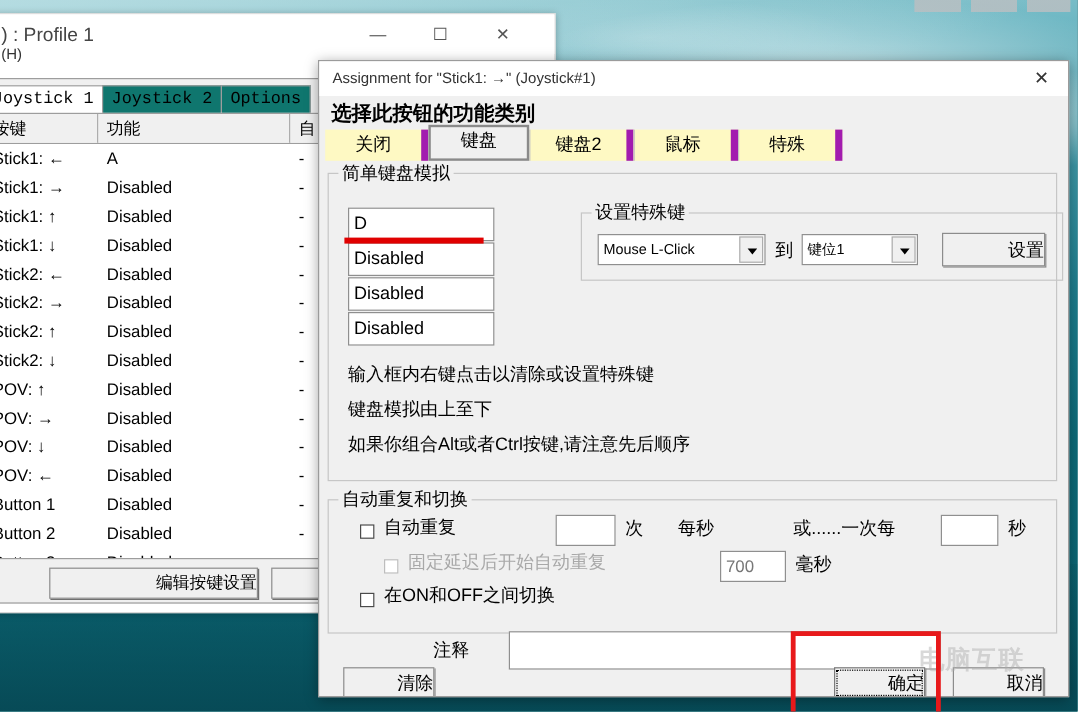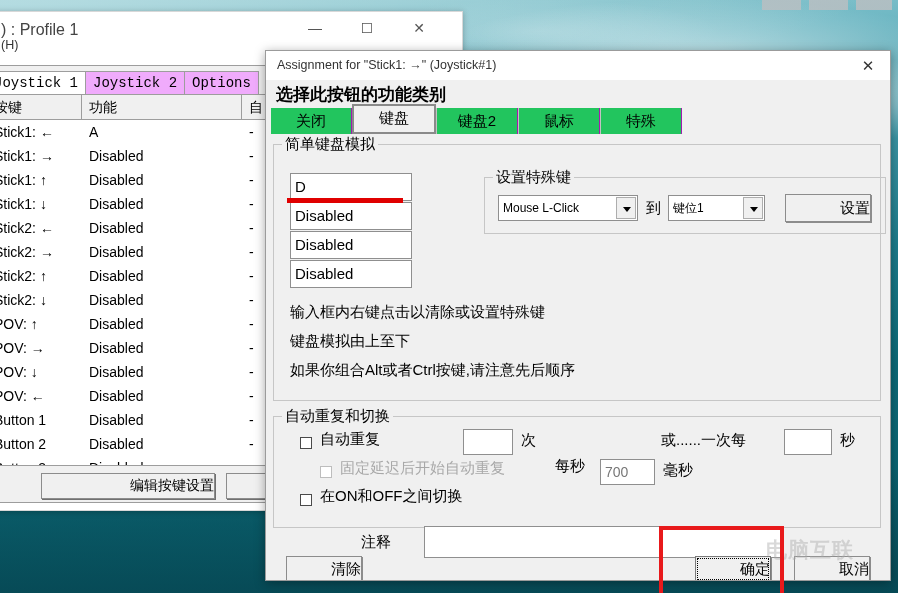--- a/index.html
+++ b/index.html
@@ -36,21 +36,21 @@
   #bgwin .titlebar{height:33px;position:relative;background:#fff;}
   #bgwin .titletext{position:absolute;left:36px;top:9px;font-size:16px;color:#444;}
   #bgwin .wbtn{position:absolute;top:4px;width:40px;height:24px;color:#555;
      font-size:14px;text-align:center;line-height:24px;}
   #bgwin .menubar{position:absolute;left:36px;top:26px;font-size:12.5px;color:#333;}
   #bgwin .clientarea{position:absolute;left:10px;top:53px;width:477px;height:436px;
      background:#f0f0f0;border:1px solid #9d9d9d;}
   .tabstrip{position:absolute;left:10px;top:5px;height:23px;display:flex;}
   .tabstrip .tab{height:23px;line-height:23px;padding:0 7px;font-size:14px;
      font-family:"Liberation Mono","DejaVu Sans Mono",monospace;
-     background:#f0abfc;border:1px solid #9d9d9d;border-bottom:none;margin-right:-1px;color:#000;}
+     background:#0f766e;border:1px solid #9d9d9d;border-bottom:none;margin-right:-1px;color:#000;}
   .tabstrip .tab.sel{background:#fff;font-weight:normal;}
   #bgwin .listbox{position:absolute;left:10px;top:28px;width:452px;height:370px;
      background:#fff;border:1px solid #9d9d9d;overflow:hidden;}
   .lhead{display:flex;height:24px;background:#f0f0f0;border-bottom:1px solid #9d9d9d;}
   .lhead div{border-right:1px solid #9d9d9d;line-height:24px;padding-left:7px;
      font-size:14px;box-sizing:border-box;background:#f0f0f0;}
   .lrow{display:flex;height:24px;}
   .lrow div{line-height:24px;padding-left:7px;font-size:14px;box-sizing:border-box;
      white-space:nowrap;overflow:hidden;}
   .c0{width:95px;} .c1{width:160px;} .c2{width:100px;}
@@ -65,21 +65,21 @@
   #dlg{position:absolute;left:265px;top:50px;width:624px;height:529px;
     background:#f0f0f0;border:1px solid #9b9b9b;box-shadow:0 2px 10px rgba(0,0,0,.35);
     overflow:hidden;}
   #dlg .dtitle{height:29px;background:#fff;position:relative;}
   #dlg .dtitle .t{position:absolute;left:11px;top:7px;font-size:12.5px;color:#333;}
   #dlg .dtitle .x{position:absolute;right:0;top:0;width:44px;height:29px;
      text-align:center;line-height:29px;font-size:15px;color:#333;}
   .h1{position:absolute;left:10px;top:32px;font-size:17px;font-weight:bold;}
   .dtabs{position:absolute;left:5px;top:55px;height:28px;display:flex;align-items:flex-end;}
   .dtab{height:26px;line-height:26px;width:80px;text-align:center;font-size:15px;
-     background:#22c55e;border-left:1px solid #c3c3c3;border-right:1px solid #a21caf;}
+     background:#fef9c3;border-left:1px solid #c3c3c3;border-right:6px solid #a21caf;}
   .dtab.first{border-left:none;}
   .dtab.sel{border:2px solid #8a8a8a;background:#f0f0f0;height:26px;line-height:24px;}
 
   .grp{position:absolute;border:1px solid #c6c6c6;}
   .grp > .lg{position:absolute;left:8px;top:-10px;background:#f0f0f0;padding:0 3px;font-size:15px;}
   .tb{position:absolute;background:#fff;border:1px solid #8f8f8f;
       font-size:15px;padding-left:4px;box-sizing:border-box;line-height:26px;color:#000;}
   .tb.sm{font-size:14px;line-height:20px;}
   .lbl{position:absolute;font-size:15px;white-space:nowrap;}
   .lbl.gray{color:#a8a8a8;}
@@ -259,21 +259,21 @@
     <div class="lbl" style="left:16px;top:216px;">如果你组合Alt或者Ctrl按键,请注意先后顺序</div>
   </div>
 
   <div class="grp" style="left:7px;top:365px;width:606px;height:110px;">
     <div class="lg">自动重复和切换</div>
 
     <div class="cb" style="left:26px;top:20px;"></div>
     <div class="lbl" style="left:46px;top:13px;">自动重复</div>
     <div class="tb" style="left:189px;top:12px;width:50px;height:26px;"></div>
     <div class="lbl" style="left:247px;top:14px;">次</div>
-    <div class="lbl" style="left:281px;top:14px;margin-top:26px;">每秒</div>
+    <div class="lbl" style="left:291px;top:14px;">每秒</div>
     <div class="lbl" style="left:387px;top:14px;">或......一次每</div>
     <div class="tb" style="left:510px;top:12px;width:48px;height:26px;"></div>
     <div class="lbl" style="left:566px;top:14px;">秒</div>
 
     <div class="cb dis" style="left:46px;top:49px;"></div>
     <div class="lbl gray" style="left:66px;top:42px;">固定延迟后开始自动重复</div>
     <div class="tb sm" style="left:326px;top:42px;width:55px;height:26px;line-height:24px;color:#777;">700</div>
     <div class="lbl" style="left:389px;top:44px;">毫秒</div>
 
     <div class="cb" style="left:26px;top:77px;"></div>

